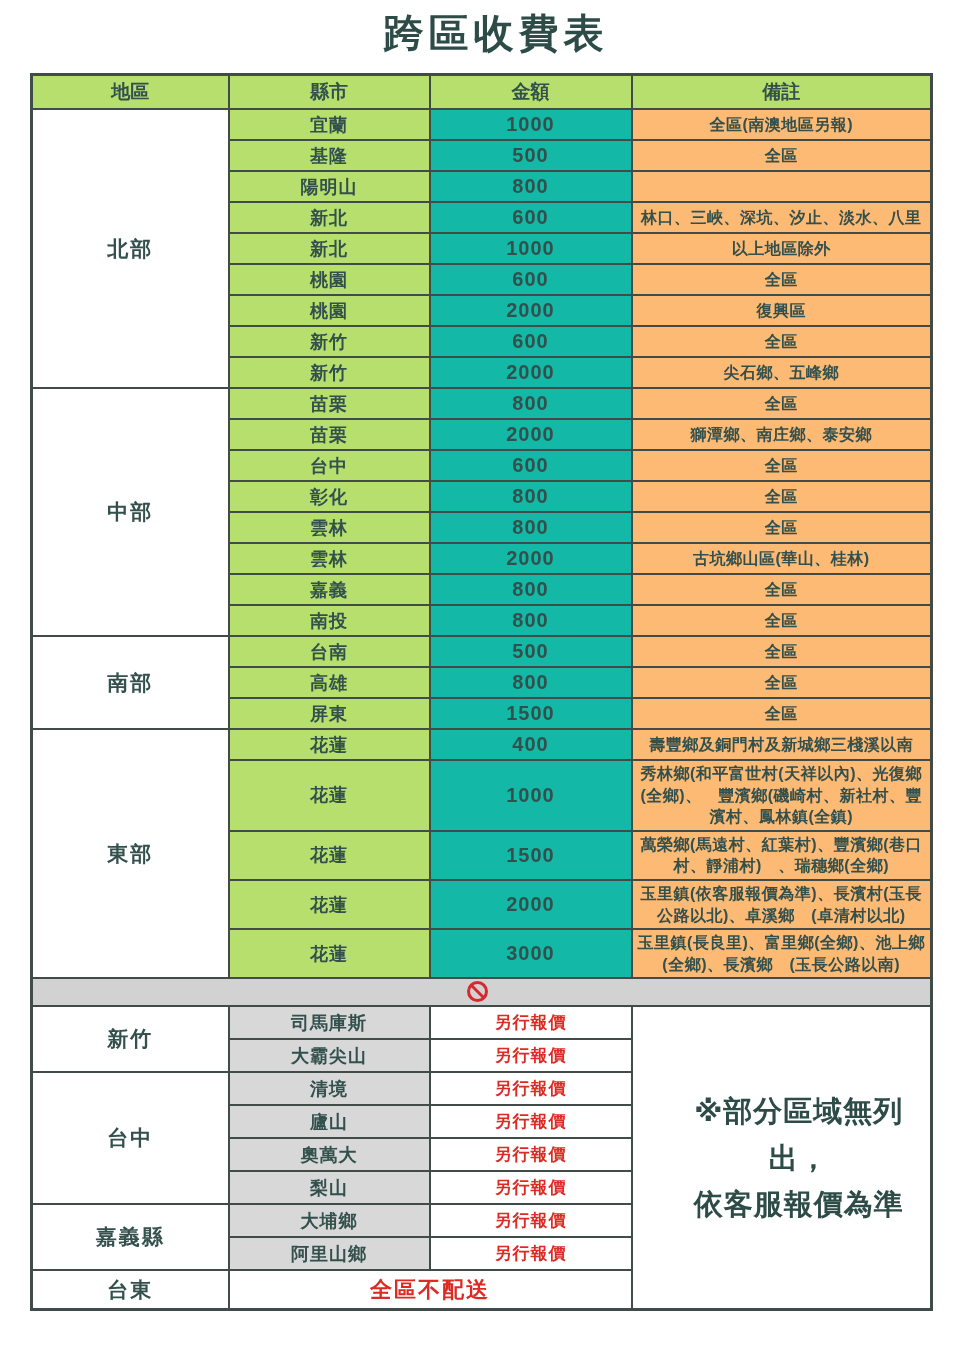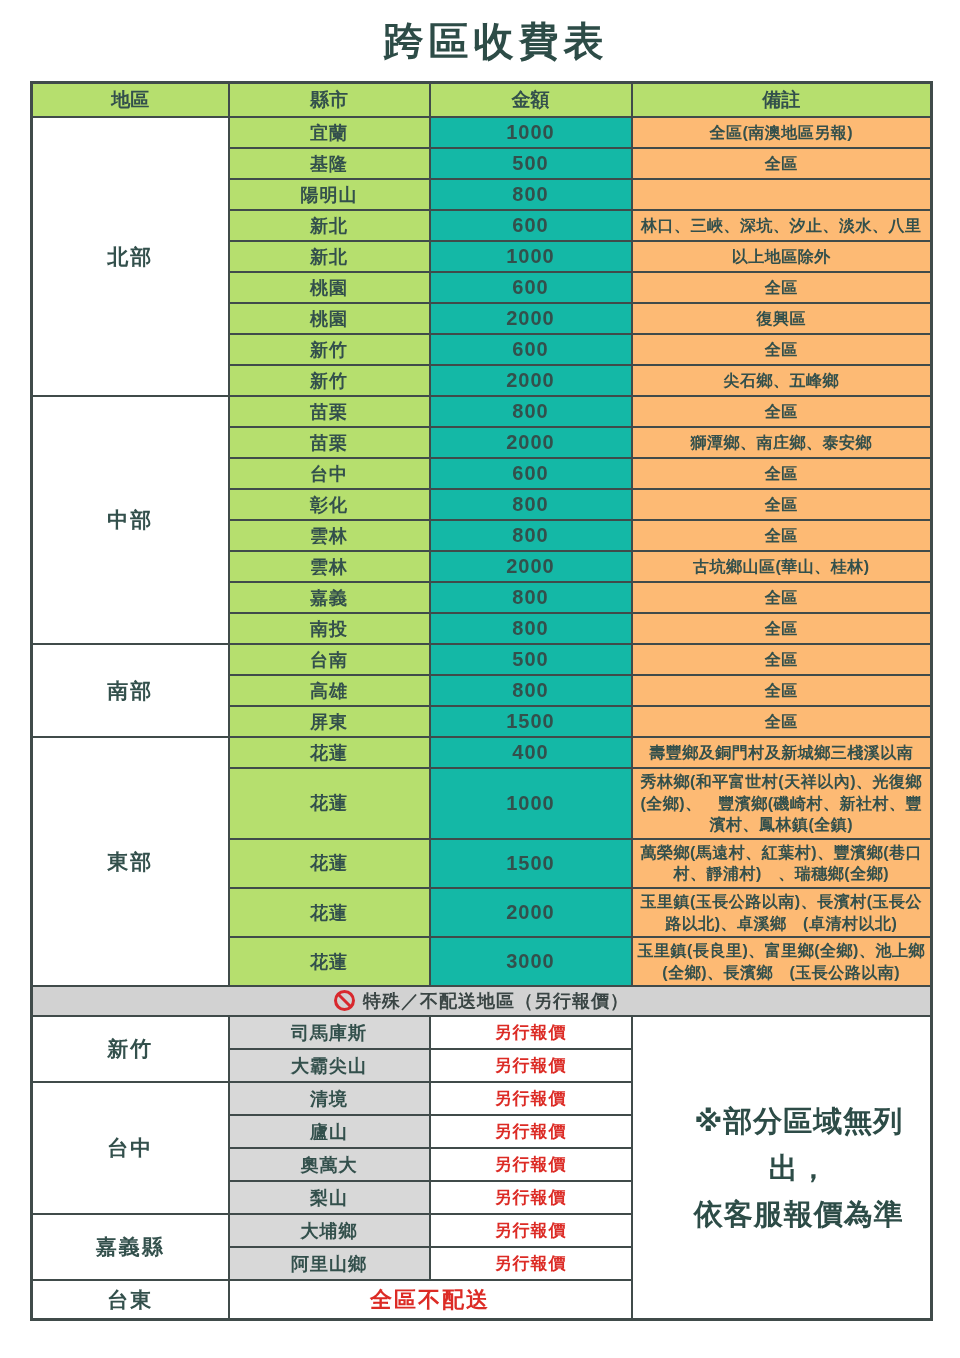--- a/index.html
+++ b/index.html
@@ -2,21 +2,21 @@
 <html><head>
 <meta charset="utf-8">
 <style>
   html,body{margin:0;padding:0;background:#ffffff;}
   body{
     width:960px;height:1358px;position:relative;overflow:hidden;
     font-family:"Liberation Sans","DejaVu Sans",sans-serif;
     -webkit-font-smoothing:antialiased;
   }
   .page-title{
-    margin:14px 0 12px 0;text-align:center;
+    margin:6px 0 12px 0;text-align:center;
     font-size:40px;font-weight:bold;letter-spacing:5px;
     color:#2d4c47;
     padding-left:32px;
   }
   table.fee-table{
     margin-left:30px;width:900px;
     border-collapse:collapse;table-layout:fixed;
     border:3px solid #404b4a;
   }
   .fee-table th,.fee-table td{
@@ -191,29 +191,29 @@
         <td class="note-cell">秀林鄉(和平富世村(天祥以內)、光復鄉(全鄉)、　豐濱鄉(磯崎村、新社村、豐濱村、鳳林鎮(全鎮)</td>
       </tr>
       <tr class="main-row">
         <td class="county-cell">花蓮</td>
         <td class="amount-cell">1500</td>
         <td class="note-cell">萬榮鄉(馬遠村、紅葉村)、豐濱鄉(巷口村、靜浦村)　、瑞穗鄉(全鄉)</td>
       </tr>
       <tr class="main-row">
         <td class="county-cell">花蓮</td>
         <td class="amount-cell">2000</td>
-        <td class="note-cell">玉里鎮(玉長公路以南)、長濱村(玉長公路以北)、卓溪鄉　(卓清村以北)</td>
+        <td class="note-cell">玉里鎮(依客服報價為準)、長濱村(玉長公路以北)、卓溪鄉　(卓清村以北)</td>
       </tr>
       <tr class="main-row">
         <td class="county-cell">花蓮</td>
         <td class="amount-cell">3000</td>
         <td class="note-cell">玉里鎮(長良里)、富里鄉(全鄉)、池上鄉(全鄉)、長濱鄉　(玉長公路以南)</td>
       </tr>
       <tr class="banner-row">
-        <td class="" colspan="4"><span class="no-entry"></span><span>特殊／不配送地區（另行報價）</span></td>
+        <td class="" colspan="4"><span class="no-entry"></span></td>
       </tr>
       <tr class="special-row">
         <td class="region-cell" rowspan="2">新竹</td>
         <td class="place-cell">司馬庫斯</td>
         <td class="price-cell">另行報價</td>
         <td class="big-note-cell" rowspan="9">
           <div>※部分區域無列出，</div>
           <div>依客服報價為準</div>
         </td>
       </tr>

